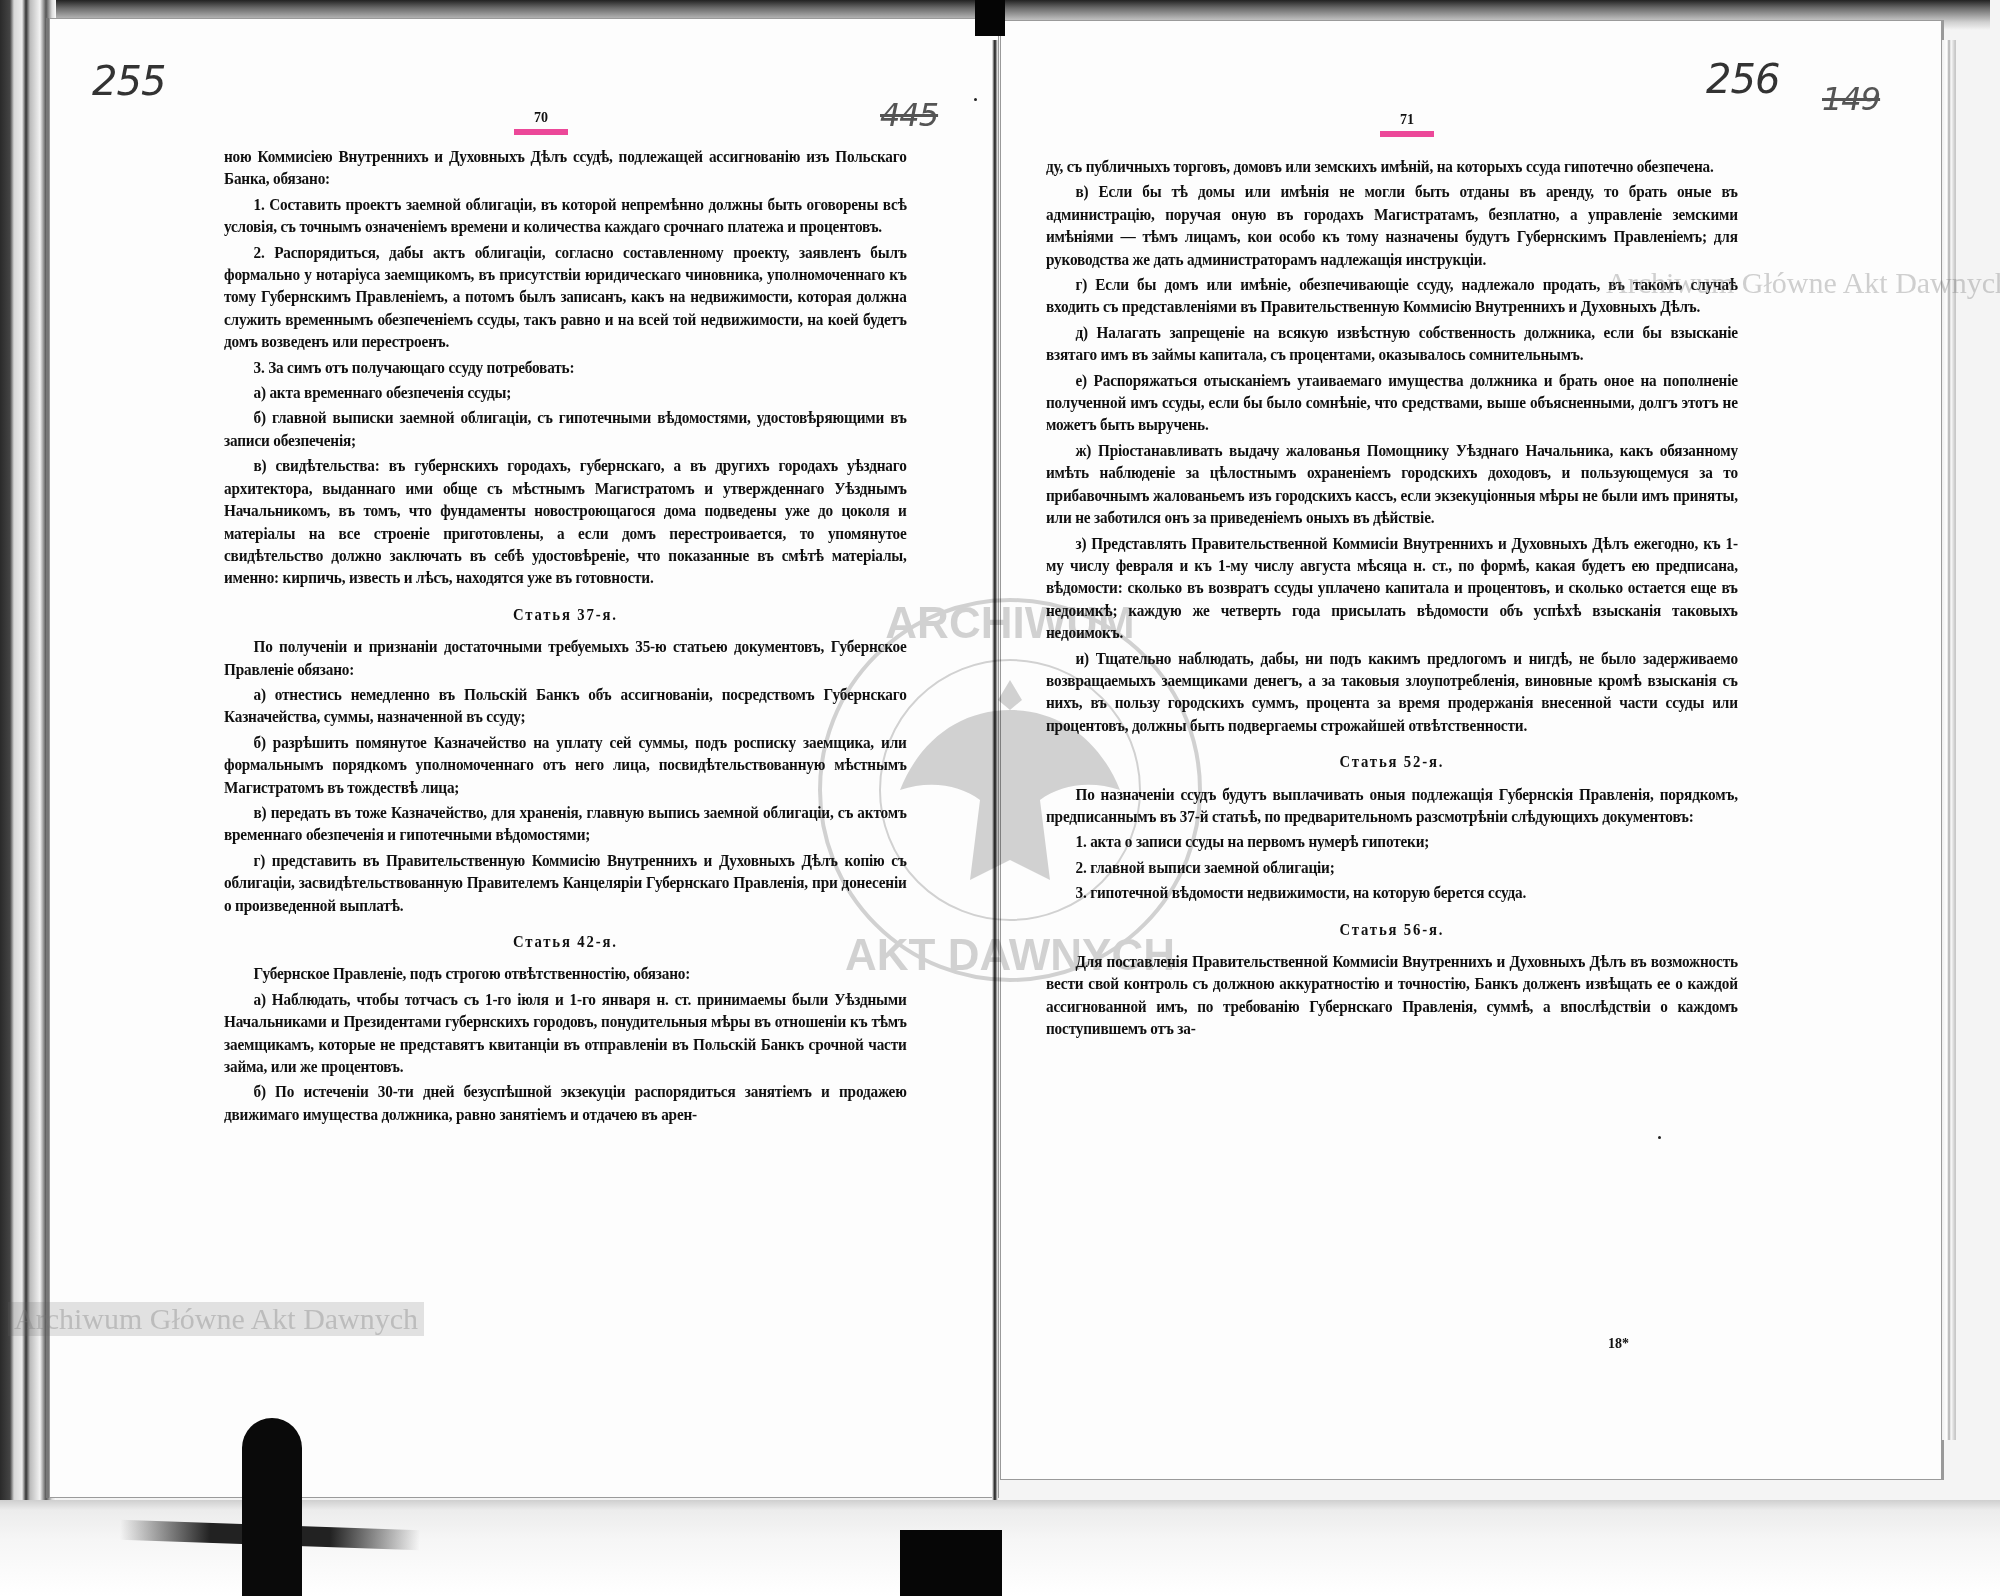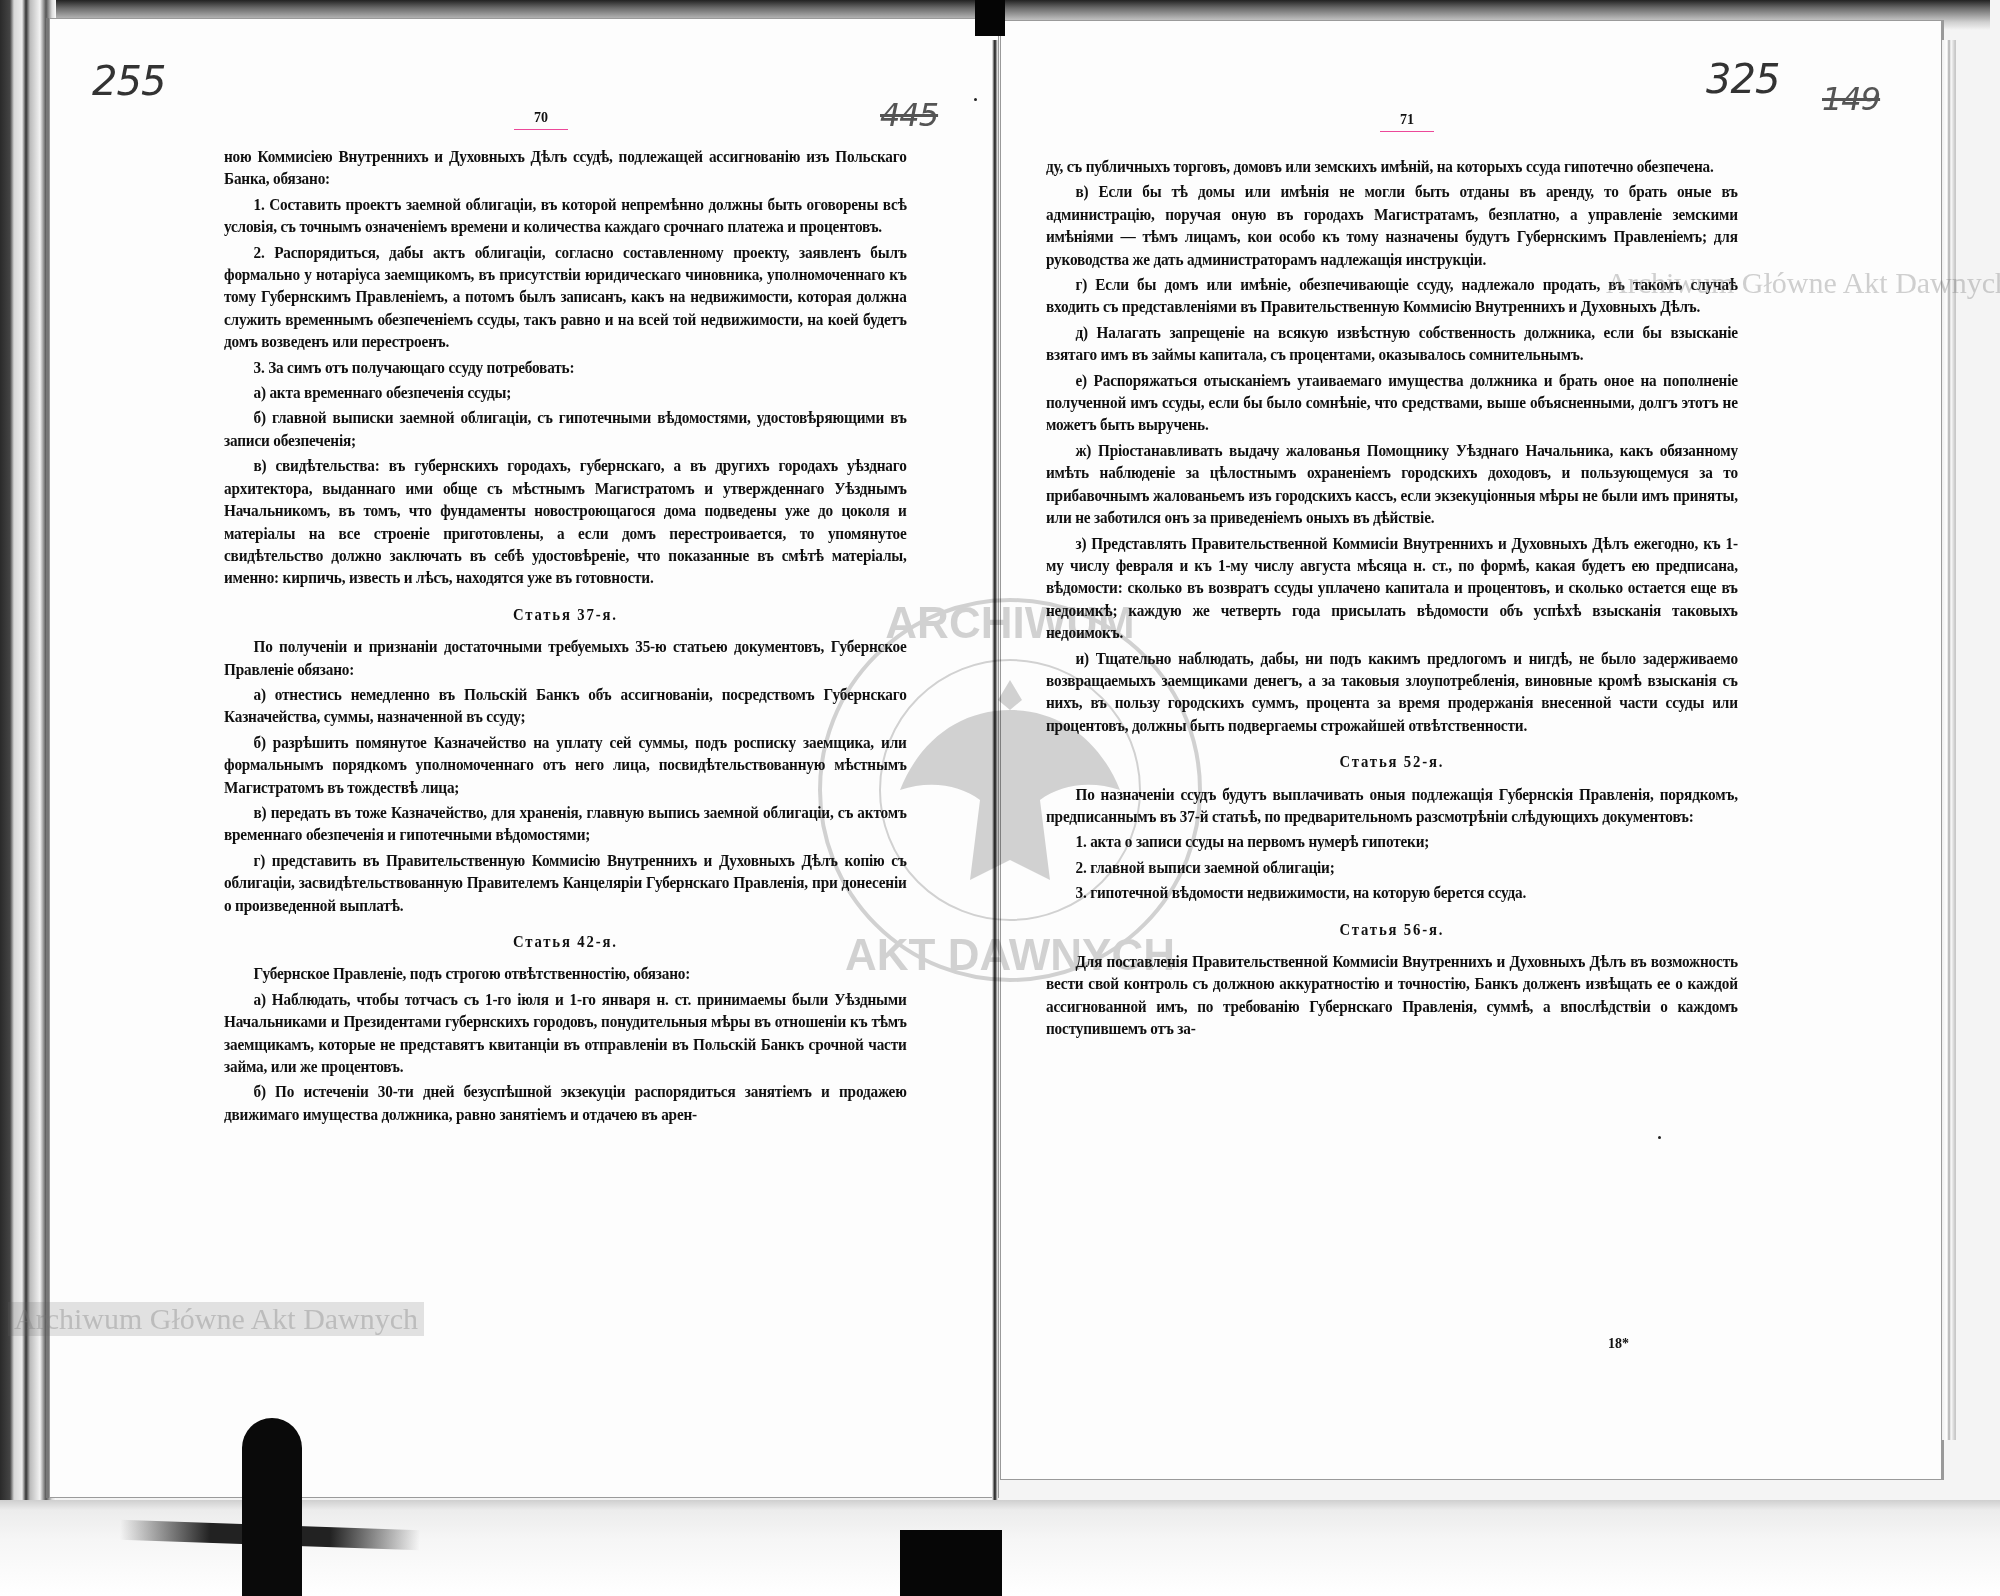--- a/index.html
+++ b/index.html
@@ -48,21 +48,21 @@
     position: absolute; left: 900px; top: 1530px; width: 102px; height: 66px; background: #060606;
   }
   .corner-top-left {
     position: absolute; left: 975px; top: 0px; width: 30px; height: 36px; background: #050505;
   }
 
   .folio { position: absolute; font-size: 40px; color: #333; font-style: italic; font-family: "DejaVu Sans", sans-serif; font-weight: 300; letter-spacing: -1px; }
   .folio.strike { text-decoration: line-through; color: #555; font-size: 32px; }
   .page-number {
     position: absolute; font-size: 14px; font-weight: bold; color: #111;
-    border-bottom: 1px solid #ec4899; padding: 0 20px 3px 20px;
+    border-bottom: 6px solid #ec4899; padding: 0 20px 3px 20px;
   }
 
   .text-block {
     position: absolute; color: #101010;
     font-family: "Liberation Serif", "DejaVu Serif", serif;
     font-size: 16.6px; line-height: 22.4px; text-align: justify;
     font-weight: bold; letter-spacing: -0.2px;
     transform: scaleX(0.92); transform-origin: left top;
   }
   .text-block p { margin: 0 0 3px 0; text-indent: 32px; }
@@ -124,21 +124,21 @@
     <p>а) отнестись немедленно въ Польскiй Банкъ объ ассигнованiи, посредствомъ Губернскаго Казначейства, суммы, назначенной въ ссуду;</p>
     <p>б) разрѣшить помянутое Казначейство на уплату сей суммы, подъ росписку заемщика, или формальнымъ порядкомъ уполномоченнаго отъ него лица, посвидѣтельствованную мѣстнымъ Магистратомъ въ тождествѣ лица;</p>
     <p>в) передать въ тоже Казначейство, для храненiя, главную выпись заемной облигацiи, съ актомъ временнаго обезпеченiя и гипотечными вѣдомостями;</p>
     <p>г) представить въ Правительственную Коммисiю Внутреннихъ и Духовныхъ Дѣлъ копiю съ облигацiи, засвидѣтельствованную Правителемъ Канцелярiи Губернскаго Правленiя, при донесенiи о произведенной выплатѣ.</p>
     <h3>Статья 42-я.</h3>
     <p>Губернское Правленiе, подъ строгою отвѣтственностiю, обязано:</p>
     <p>а) Наблюдать, чтобы тотчасъ съ 1-го iюля и 1-го января н. ст. принимаемы были Уѣздными Начальниками и Президентами губернскихъ городовъ, понудительныя мѣры въ отношенiи къ тѣмъ заемщикамъ, которые не представятъ квитанцiи въ отправленiи въ Польскiй Банкъ срочной части займа, или же процентовъ.</p>
     <p>б) По истеченiи 30-ти дней безуспѣшной экзекуцiи распорядиться занятiемъ и продажею движимаго имущества должника, равно занятiемъ и отдачею въ арен-</p>
   </div>
 
-<div class="folio" style="left:1706px; top:56px;">325</div>
+<div class="folio" style="left:1706px; top:56px;">256</div>
 <div class="folio strike" style="left:1822px; top:80px;">149</div>
 <div class="page-number" style="left:1380px; top:112px;">71</div>
 <div class="text-block right-text" id="right-text">
     <p class="cont">ду, съ публичныхъ торговъ, домовъ или земскихъ имѣнiй, на которыхъ ссуда гипотечно обезпечена.</p>
     <p>в) Если бы тѣ домы или имѣнiя не могли быть отданы въ аренду, то брать оные въ администрацiю, поручая оную въ городахъ Магистратамъ, безплатно, а управленiе земскими имѣнiями — тѣмъ лицамъ, кои особо къ тому назначены будутъ Губернскимъ Правленiемъ; для руководства же дать администраторамъ надлежащiя инструкцiи.</p>
     <p>г) Если бы домъ или имѣнiе, обезпечивающiе ссуду, надлежало продать, въ такомъ случаѣ входить съ представленiями въ Правительственную Коммисiю Внутреннихъ и Духовныхъ Дѣлъ.</p>
     <p>д) Налагать запрещенiе на всякую извѣстную собственность должника, если бы взысканiе взятаго имъ въ займы капитала, съ процентами, оказывалось сомнительнымъ.</p>
     <p>е) Распоряжаться отысканiемъ утаиваемаго имущества должника и брать оное на пополненiе полученной имъ ссуды, если бы было сомнѣнiе, что средствами, выше объясненными, долгъ этотъ не можетъ быть выручень.</p>
     <p>ж) Прiостанавливать выдачу жалованья Помощнику Уѣзднаго Начальника, какъ обязанному имѣть наблюденiе за цѣлостнымъ охраненiемъ городскихъ доходовъ, и пользующемуся за то прибавочнымъ жалованьемъ изъ городскихъ кассъ, если экзекуцiонныя мѣры не были имъ приняты, или не заботился онъ за приведенiемъ оныхъ въ дѣйствiе.</p>
     <p>з) Представлять Правительственной Коммисiи Внутреннихъ и Духовныхъ Дѣлъ ежегодно, къ 1-му числу февраля и къ 1-му числу августа мѣсяца н. ст., по формѣ, какая будетъ ею предписана, вѣдомости: сколько въ возвратъ ссуды уплачено капитала и процентовъ, и сколько остается еще въ недоимкѣ; каждую же четверть года присылать вѣдомости объ успѣхѣ взысканiя таковыхъ недоимокъ.</p>

